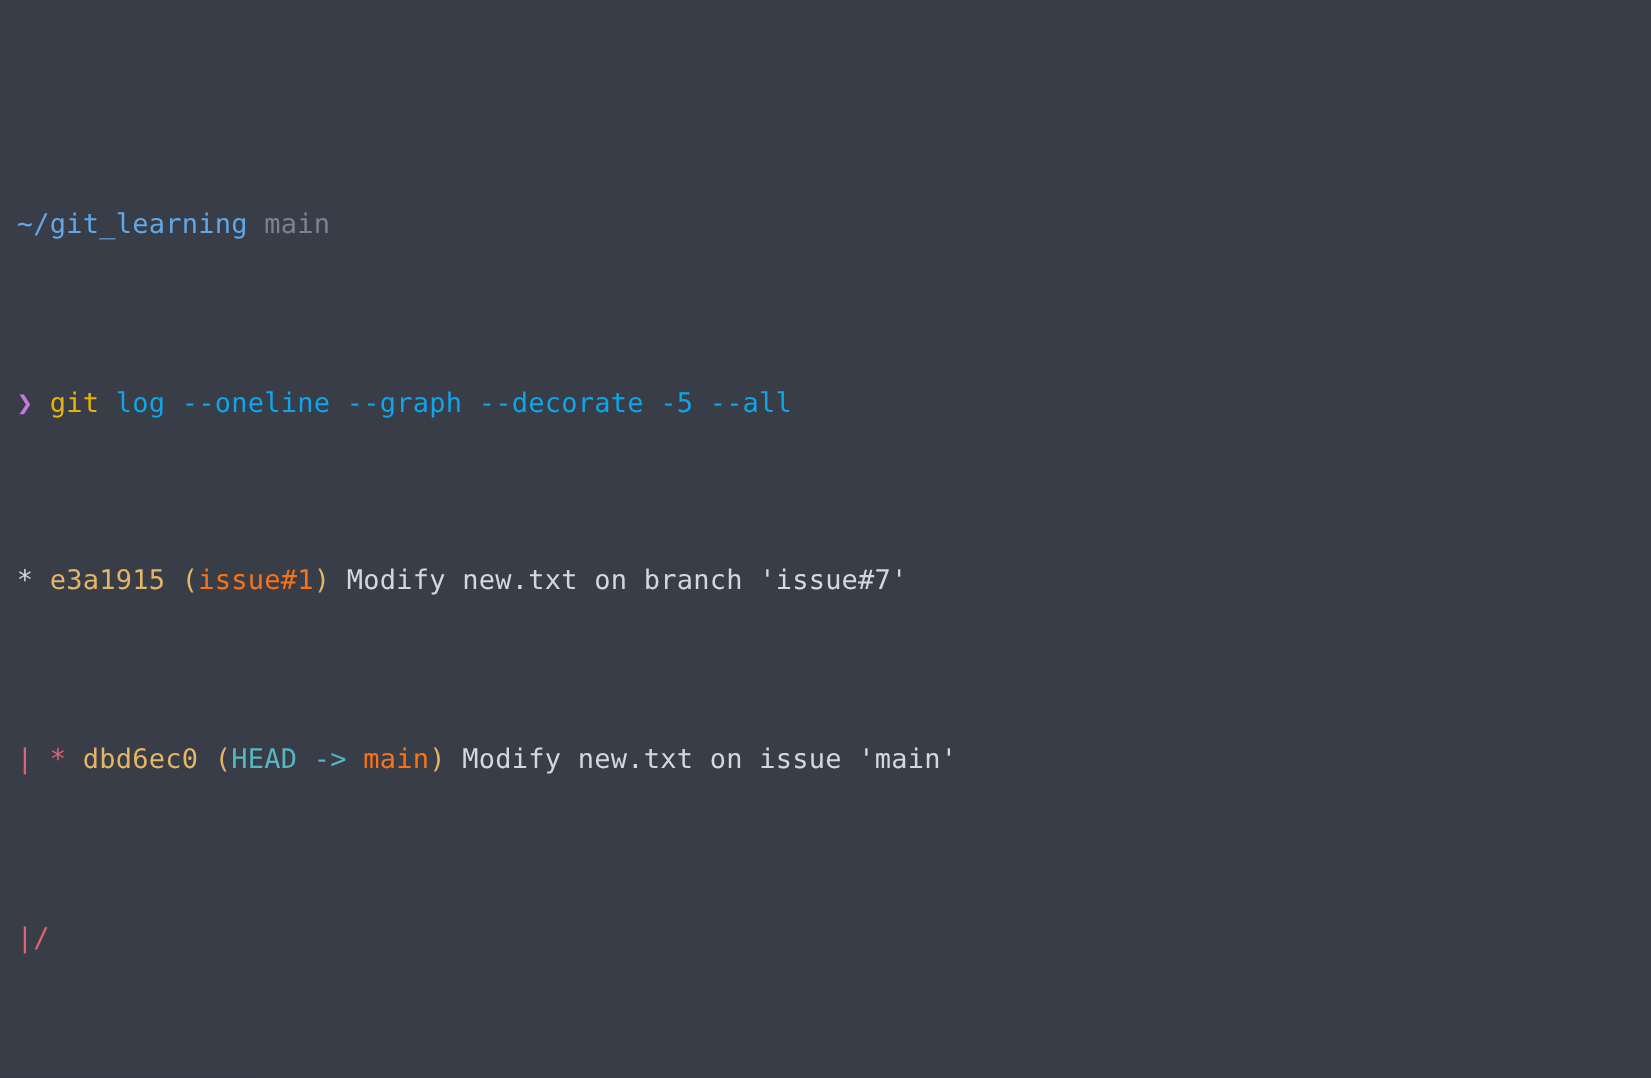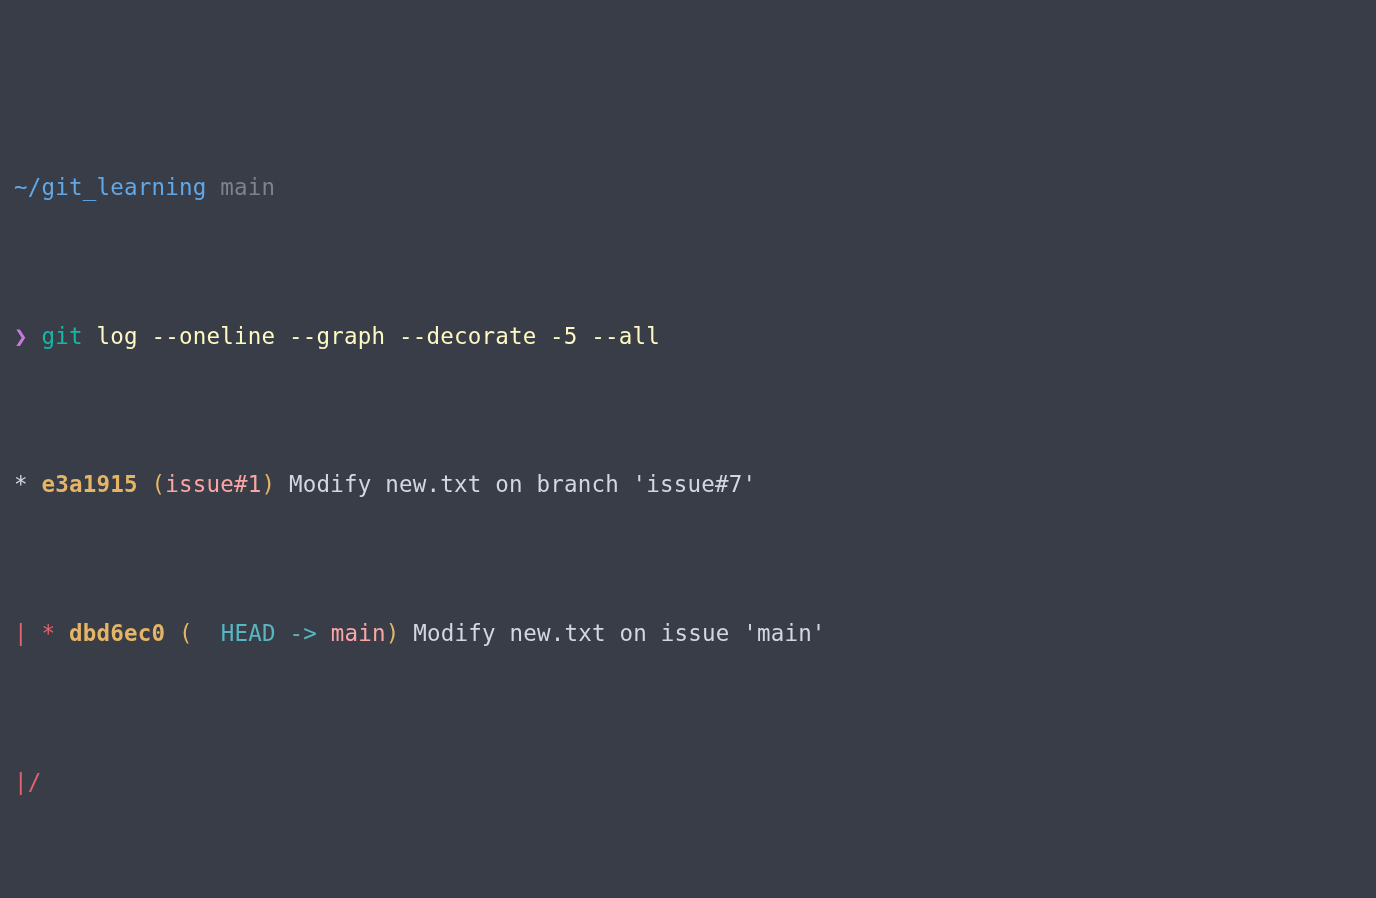--- a/index.html
+++ b/index.html
@@ -26,27 +26,27 @@
     color: #d3d7df;
     white-space: pre;
     -webkit-font-smoothing: antialiased;
   }
   .line { height: 37.2px; white-space: pre; }
 
   
   .c-path    { color: #61a8e8; }
   .c-branch  { color: #7c828f; }
   .c-prompt-ok   { color: #c678dd; }
-  .c-cmd     { color: #14b8a6; }
-  .c-arg     { color: #fef9c3; }
+  .c-cmd     { color: #eab308; }
+  .c-arg     { color: #0ea5e9; }
   .c-text    { color: #d3d7df; }
-  .c-hash    { color: #e5b567; font-weight: bold; }
+  .c-hash    { color: #e5b567; }
   .c-paren   { color: #e5b567; }
-  .c-ref     { color: #fca5a5; }
-  .c-head    { color: #56b6c2; margin-left: 28px; }
+  .c-ref     { color: #f97316; }
+  .c-head    { color: #56b6c2; }
   .c-arrow   { color: #56b6c2; }
   .c-star    { color: #d3d7df; }
   .g-red     { color: #e0636e; }
 </style>
 </head>
 <body>
 
 <div id="terminal">
 
   

